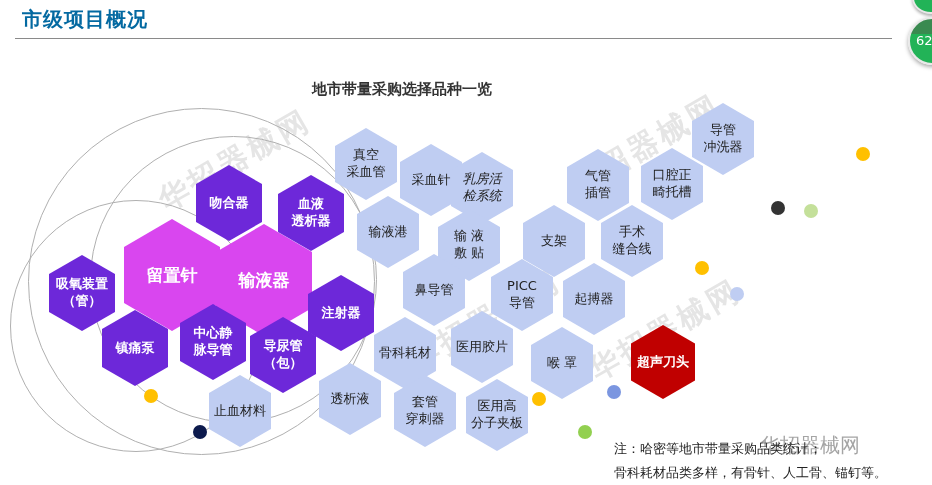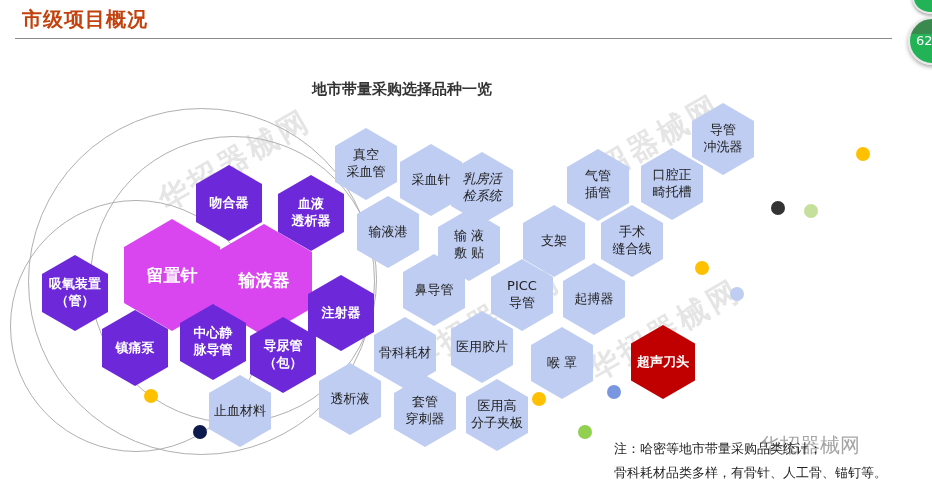--- a/index.html
+++ b/index.html
@@ -1,17 +1,17 @@
 <!DOCTYPE html>
 <html><head>
 <meta charset="utf-8">
 <style>
   html,body{margin:0;padding:0;}
   body{width:932px;height:485px;position:relative;overflow:hidden;background:#ffffff;font-family:"DejaVu Sans","Liberation Sans",sans-serif;}
-  .page-title{position:absolute;left:22px;top:6px;font-size:20px;font-weight:bold;color:#c2410c;letter-spacing:1px;}
+  .page-title{position:absolute;left:22px;top:6px;font-size:20px;font-weight:bold;color:#0369a1;letter-spacing:1px;}
   .title-rule{position:absolute;left:15px;top:38px;width:877px;height:1px;background:#8a8a8a;}
   .badge{position:absolute;border-radius:50%;}
   .badge-top{left:912px;top:-18px;width:34px;height:28px;background:#22b357;border:2px solid #e8e8e8;box-shadow:0 2px 3px rgba(0,0,0,.3);}
   .badge-num{left:908px;top:17px;width:44px;height:44px;background:linear-gradient(#3a8a50 0 35%,#22b357 35%);border:2px solid #e8e8e8;box-shadow:0 2px 4px rgba(0,0,0,.35);color:#fff;font-size:13px;line-height:44px;text-indent:6px;}
   .diagram-title{position:absolute;left:312px;top:80px;font-size:15px;font-weight:bold;color:#333;}
   .circle{position:absolute;border:1px solid #b0b0b0;border-radius:50%;}
   .hex{position:absolute;clip-path:polygon(50% 0,100% 25%,100% 75%,50% 100%,0 75%,0 25%);display:flex;align-items:center;justify-content:center;text-align:center;line-height:1.3;}
   .hex span{white-space:pre-line;}
   .hex.dark{background:#d946ef;color:#fff;font-weight:bold;font-size:17px;width:96px;height:112px;}
   .hex.mid{background:#6d28d9;color:#fff;font-weight:bold;font-size:13px;width:66px;height:76px;}
@@ -48,21 +48,21 @@
     <div class="hex dark" style="left: 216px; top: 224px;">
       <span>输液器</span>
     </div>
     <div class="hex mid" style="left: 196px; top: 165px;">
       <span>吻合器</span>
     </div>
     <div class="hex mid" style="left: 278px; top: 175px;">
       <span>血液
 透析器</span>
     </div>
-    <div class="hex mid" style="left: 42px; top: 255px;">
+    <div class="hex mid" style="left: 49px; top: 255px;">
       <span>吸氧装置
 （管）</span>
     </div>
     <div class="hex mid" style="left: 308px; top: 275px;">
       <span>注射器</span>
     </div>
     <div class="hex mid" style="left: 102px; top: 310px;">
       <span>镇痛泵</span>
     </div>
     <div class="hex mid" style="left: 180px; top: 304px;">

